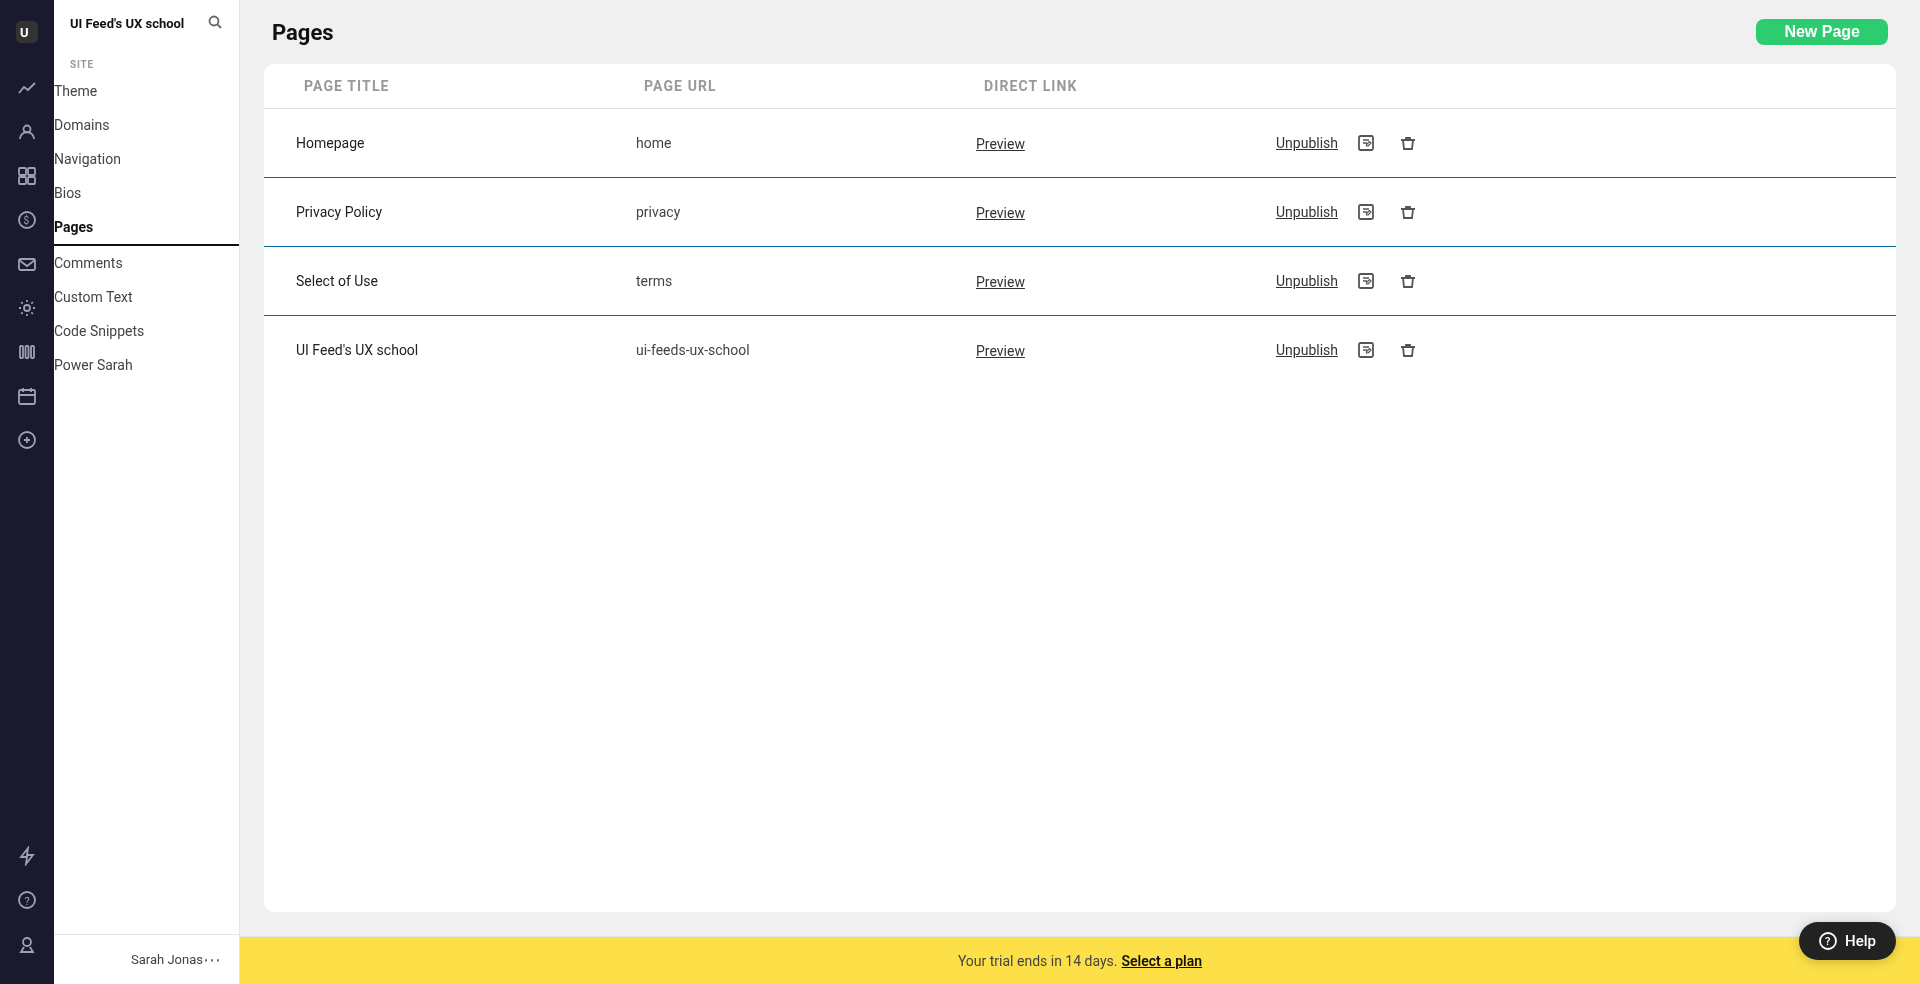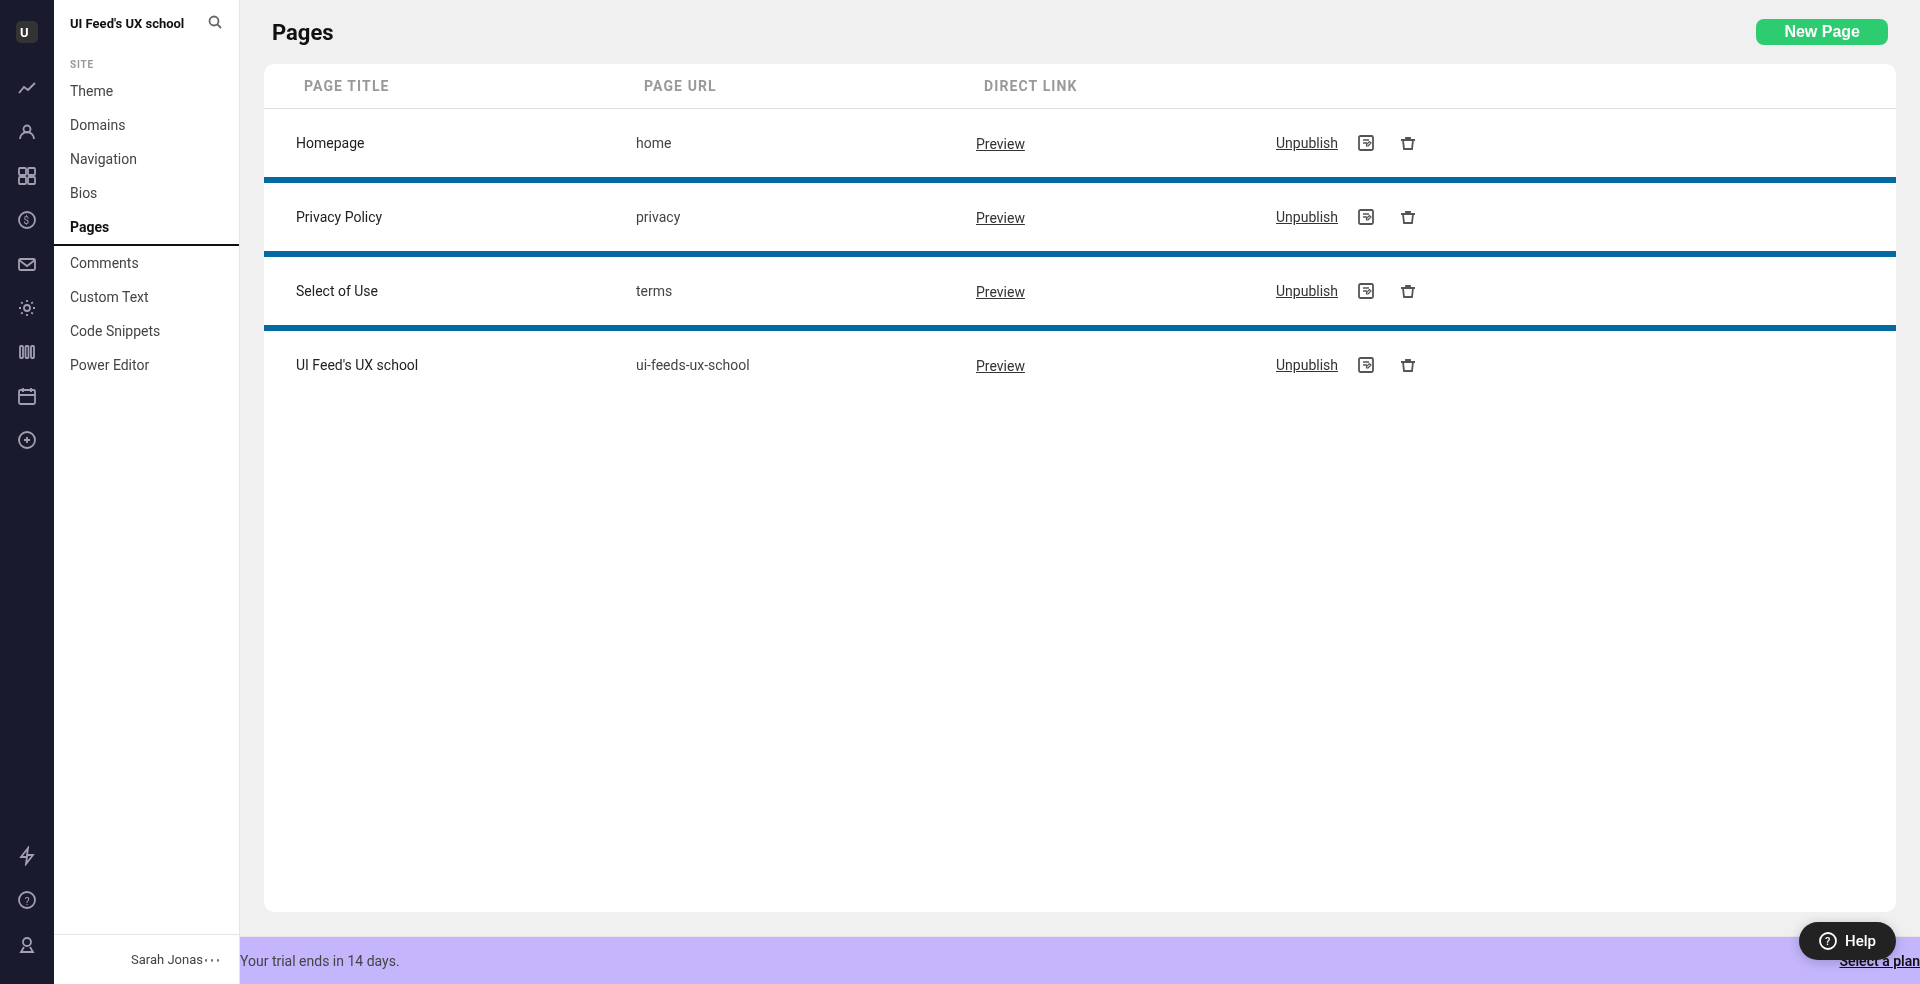--- a/index.html
+++ b/index.html
@@ -59,21 +59,21 @@
     }
     .site-label {
       padding: 16px 16px 4px 16px;
       font-size: 10px;
       font-weight: 700;
       color: #999;
       letter-spacing: 0.08em;
       text-transform: uppercase;
     }
     .nav-item {
-      padding: 9px 16px;
+      padding: 9px 0;
       font-size: 14px;
       color: #444;
       cursor: pointer;
       border-radius: 0;
     }
     .nav-item.active {
       font-weight: 700;
       color: #111;
       border-bottom: 2px solid #111;
     }
@@ -145,21 +145,21 @@
       font-weight: 700;
       color: #999;
       text-transform: uppercase;
       letter-spacing: 0.08em;
       margin-left: 8px;
     }
     .table-row {
       display: grid;
       grid-template-columns: 340px 340px 300px 1fr;
       padding: 20px 32px;
-      border-bottom: 6px solid #0369a1;
+      border-bottom: 1px solid #0369a1;
       align-items: center;
     }
     .table-row:last-child { border-bottom: none; }
     .cell-text {
       font-size: 14px;
       color: #222;
     }
     .cell-url {
       font-size: 14px;
       color: #444;
@@ -189,25 +189,25 @@
       align-items: center;
       justify-content: center;
       cursor: pointer;
       color: #555;
       font-size: 16px;
     }
 
     
     .trial-bar {
       height: 48px;
-      background: #c4b5fd;
+      background: #fde047;
       border-top: 1px solid #e5e5e5;
       display: flex;
       align-items: center;
-      justify-content: space-between;
+      justify-content: center;
       font-size: 14px;
       color: #444;
       gap: 4px;
       flex-shrink: 0;
     }
     .trial-bar a {
       color: #111;
       font-weight: 600;
       text-decoration: underline;
       cursor: pointer;
@@ -335,21 +335,21 @@
 
   <div id="nav-items">
       <div class="nav-item">Theme</div>
       <div class="nav-item">Domains</div>
       <div class="nav-item">Navigation</div>
       <div class="nav-item">Bios</div>
       <div class="nav-item active">Pages</div>
       <div class="nav-item">Comments</div>
       <div class="nav-item">Custom Text</div>
       <div class="nav-item">Code Snippets</div>
-      <div class="nav-item">Power Editor</div>
+      <div class="nav-item">Power Sarah</div>
     </div>
 
   <div class="sidebar-footer">
     <span>Sarah Jonas</span>
     <span class="footer-dots">⋯</span>
   </div>
 </div>
 
 <div class="main-content">
 

